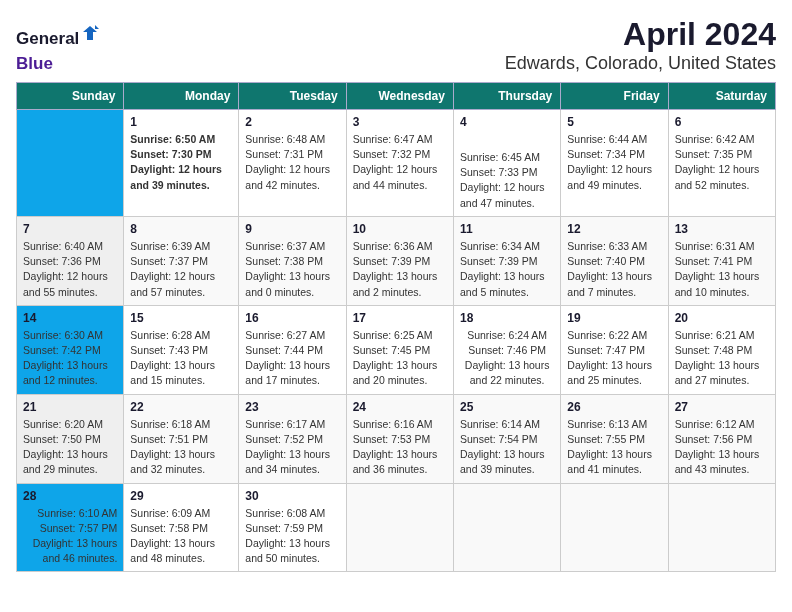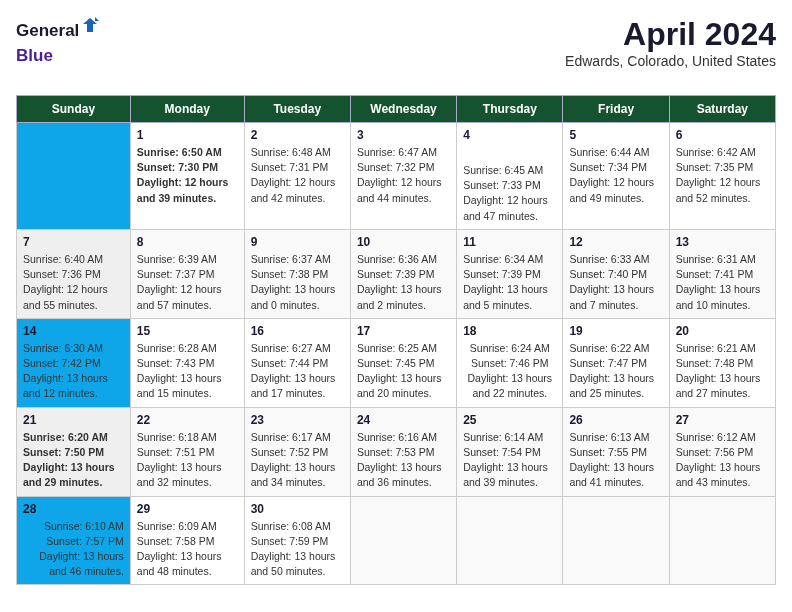--- a/index.html
+++ b/index.html
@@ -6,49 +6,49 @@
     body {
       font-family: Arial, sans-serif;
       background: #fff;
       width: 792px;
       min-height: 612px;
       padding: 16px;
     }
     .header-area {
       display: flex;
       justify-content: space-between;
-      align-items: flex-start;
-      margin-bottom: 26px;
+      align-items: flex-end;
+      margin-bottom: 8px;
     }
     .logo {
       display: flex;
       flex-direction: column;
       align-items: flex-start;
     }
     .title-area {
       text-align: right;
     }
     .main-title {
       font-size: 32px;
       font-weight: bold;
       color: #1a1a2e;
     }
     .subtitle {
-      font-size: 14px;
+      font-size: 18px;
       color: #333;
     }
     table {
       width: 100%;
       border-collapse: collapse;
       font-size: 11px;
     }
     th {
-      background-color: #14532d;
+      background-color: #0f766e;
       color: #fff;
-      text-align: center;
+      text-align: right;
       padding: 6px 8px;
       font-size: 12px;
       font-weight: bold;
       border: 1px solid #aac;
     }
     td {
       border: 1px solid #ccc;
       vertical-align: top;
       padding: 5px 6px;
       min-height: 70px;
@@ -278,21 +278,21 @@
           <span class="day-num">20</span>
           <div class="day-info" style="white-space: pre-line;">Sunrise: 6:21 AM
 Sunset: 7:48 PM
 Daylight: 13 hours
 and 27 minutes.</div>
         </td>
       </tr>
       <tr>
         <td>
           <span class="day-num">21</span>
-          <div class="day-info" style="white-space: pre-line; font-weight: bold;">Sunrise: 6:20 AM
+          <div class="day-info" style="white-space: pre-line;">Sunrise: 6:20 AM
 Sunset: 7:50 PM
 Daylight: 13 hours
 and 29 minutes.</div>
         </td>
         <td>
           <span class="day-num">22</span>
           <div class="day-info" style="white-space: pre-line;">Sunrise: 6:18 AM
 Sunset: 7:51 PM
 Daylight: 13 hours
 and 32 minutes.</div>

